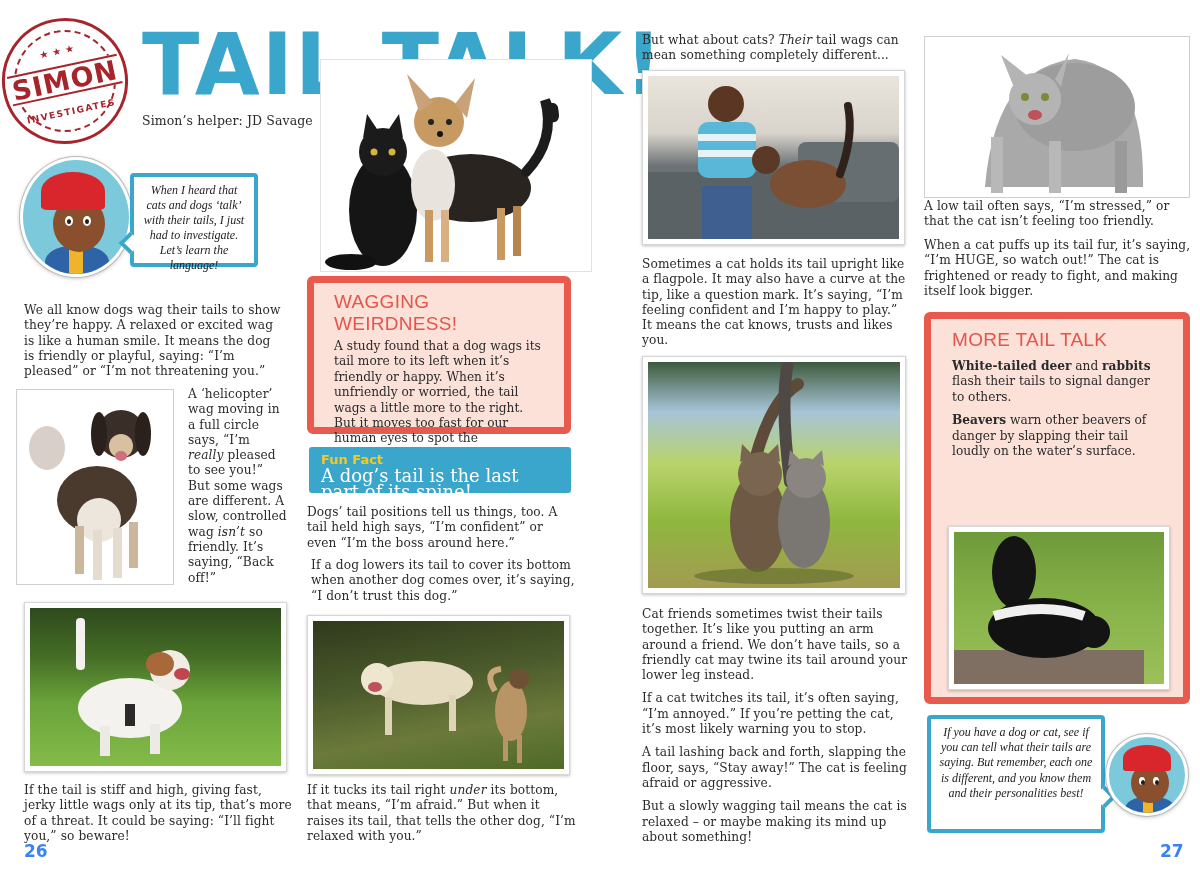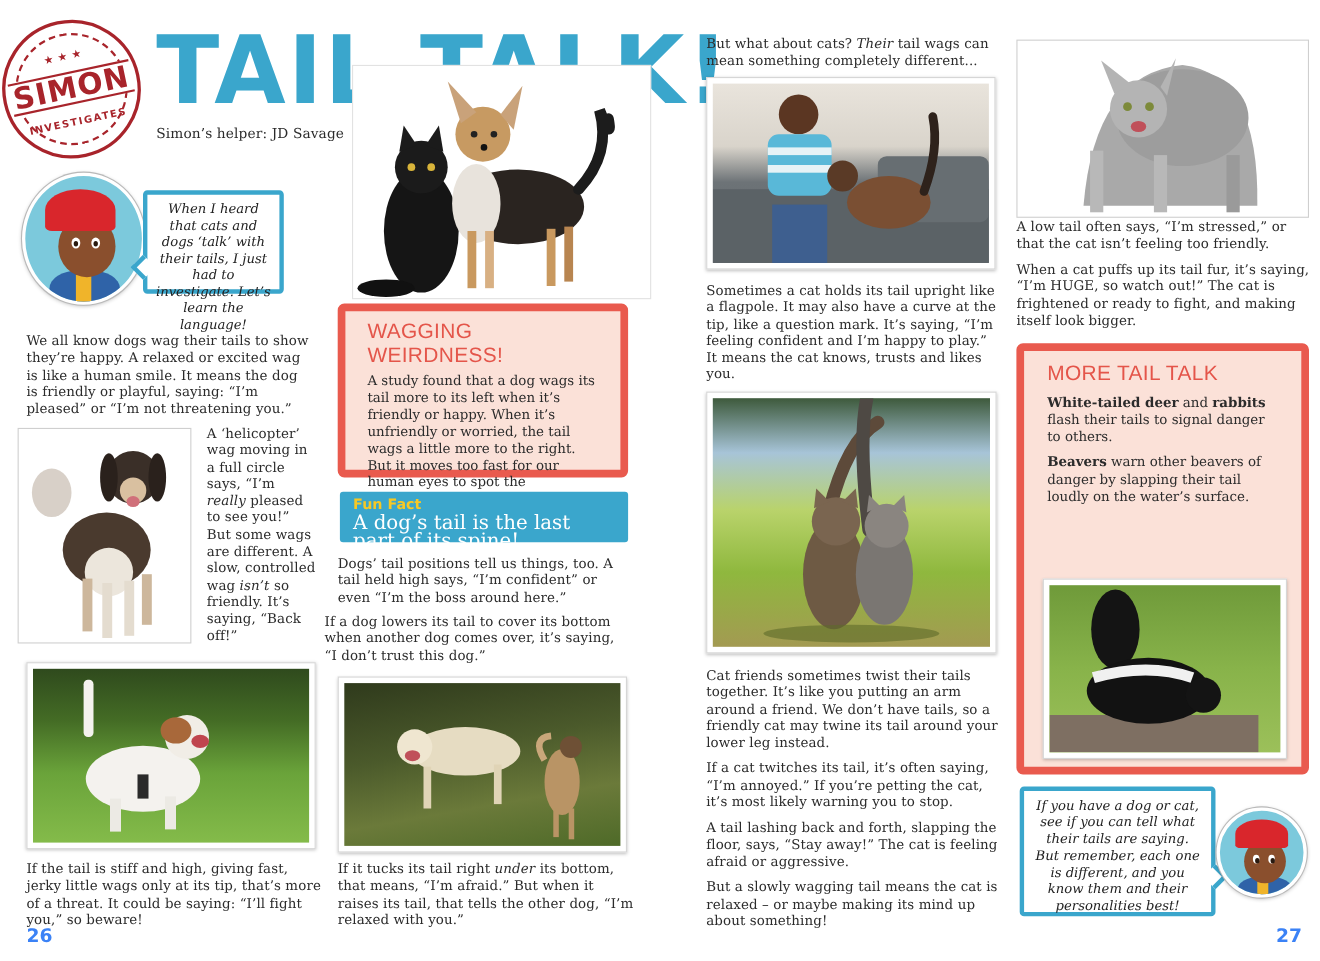--- a/index.html
+++ b/index.html
@@ -27,21 +27,21 @@
   
   .avatar { position: absolute; border-radius: 50%; background: #7cc9dc; border: 3px solid #ffffff; box-shadow: 0 0 0 1px #b9b9b9, 0 1px 4px rgba(0,0,0,0.3); overflow: hidden; }
   .avatar .cap { position: absolute; border-radius: 50% 50% 10% 10%; background: #d9262c; }
   .avatar .face { position: absolute; border-radius: 50%; background: #8a4f2d; }
   .avatar .eye { position: absolute; width: 8px; height: 10px; background: #fff; border-radius: 50%; }
   .avatar .eye::after { content: ""; position: absolute; left: 2px; top: 3px; width: 4px; height: 5px; background: #2a1a10; border-radius: 50%; }
   .avatar .jacket { position: absolute; background: #2f63a8; border-radius: 40% 40% 0 0; }
   .avatar .shirt { position: absolute; background: #f0b42a; }
 
   
-  .bubble { position: absolute; background: #ffffff; border: 4px solid #3aa6cc; border-radius: 4px; padding: 6px 6px; text-align: center; font-size: 12.5px; line-height: 15.5px; color: #222; }
+  .bubble { position: absolute; background: #ffffff; border: 4px solid #3aa6cc; border-radius: 4px; padding: 6px 6px; text-align: center; font-size: 12.5px; line-height: 15.5px; color: #222; font-family: Liberation Serif, serif; }
   .bubble .tail { position: absolute; width: 16px; height: 16px; background: #ffffff; border-left: 4px solid #3aa6cc; border-bottom: 4px solid #3aa6cc; transform: rotate(45deg) skew(10deg,10deg); }
 
   
   .redbox { position: absolute; background: #fbe1d8; border: 7px solid #e95a4e; border-radius: 6px; padding: 8px 18px 10px 20px; }
   .redbox h2 { font-family: Liberation Sans, sans-serif; font-weight: normal; color: #e4554a; font-size: 19px; letter-spacing: 0.3px; margin-bottom: 4px; line-height: 22px; }
   .redbox .txt { font-size: 12.2px; line-height: 15.4px; color: #2b2b2b; }
   .redbox .txt p { margin-bottom: 8px; }
   .funfact { position: absolute; background: #3aa6cc; border-radius: 3px; padding: 5px 12px; }
   .funfact .hd { font-family: "DejaVu Sans", sans-serif; font-weight: bold; font-size: 13px; color: #f6c825; line-height: 16px; }
   .funfact .tx { color: #ffffff; font-size: 18px; line-height: 16px; }
@@ -149,21 +149,21 @@
   <h2>WAGGING WEIRDNESS!</h2>
   <div class="txt">A study found that a dog wags its tail more to its left when it’s friendly or happy. When it’s unfriendly or worried, the tail wags a little more to the right. But it moves too fast for our human eyes to spot the difference.</div>
 </div>
 
 <div class="funfact" style="left:309px; top:447px; width:262px; height:46px;">
   <div class="hd">Fun Fact</div>
   <div class="tx">A dog’s tail is the last part of its spine!</div>
 </div>
 
 <div class="abs body-text" style="left:307px; top:505px; width:265px;">Dogs’ tail positions tell us things, too. A tail held high says, “I’m confident” or even “I’m the boss around here.”</div>
-<div class="abs body-text" style="left:295px; top:558px; width:268px;">If a dog lowers its tail to cover its bottom when another dog comes over, it’s saying, “I don’t trust this dog.”</div>
+<div class="abs body-text" style="left:311px; top:558px; width:268px;">If a dog lowers its tail to cover its bottom when another dog comes over, it’s saying, “I don’t trust this dog.”</div>
 
 <div class="photo" style="left:307px; top:615px; width:263px; height:160px;">
   <div class="img path">
     <svg width="251" height="148" viewBox="0 0 251 148">
       <ellipse cx="110" cy="62" rx="50" ry="22" fill="#e6dcc2"></ellipse>
       <circle cx="64" cy="58" r="16" fill="#efe6d0"></circle>
       <ellipse cx="62" cy="66" rx="7" ry="5" fill="#c0505a"></ellipse>
       <rect x="72" y="76" width="7" height="38" fill="#e0d4b6"></rect>
       <rect x="136" y="74" width="7" height="36" fill="#e0d4b6"></rect>
       <ellipse cx="198" cy="90" rx="16" ry="30" fill="#b99465"></ellipse>

